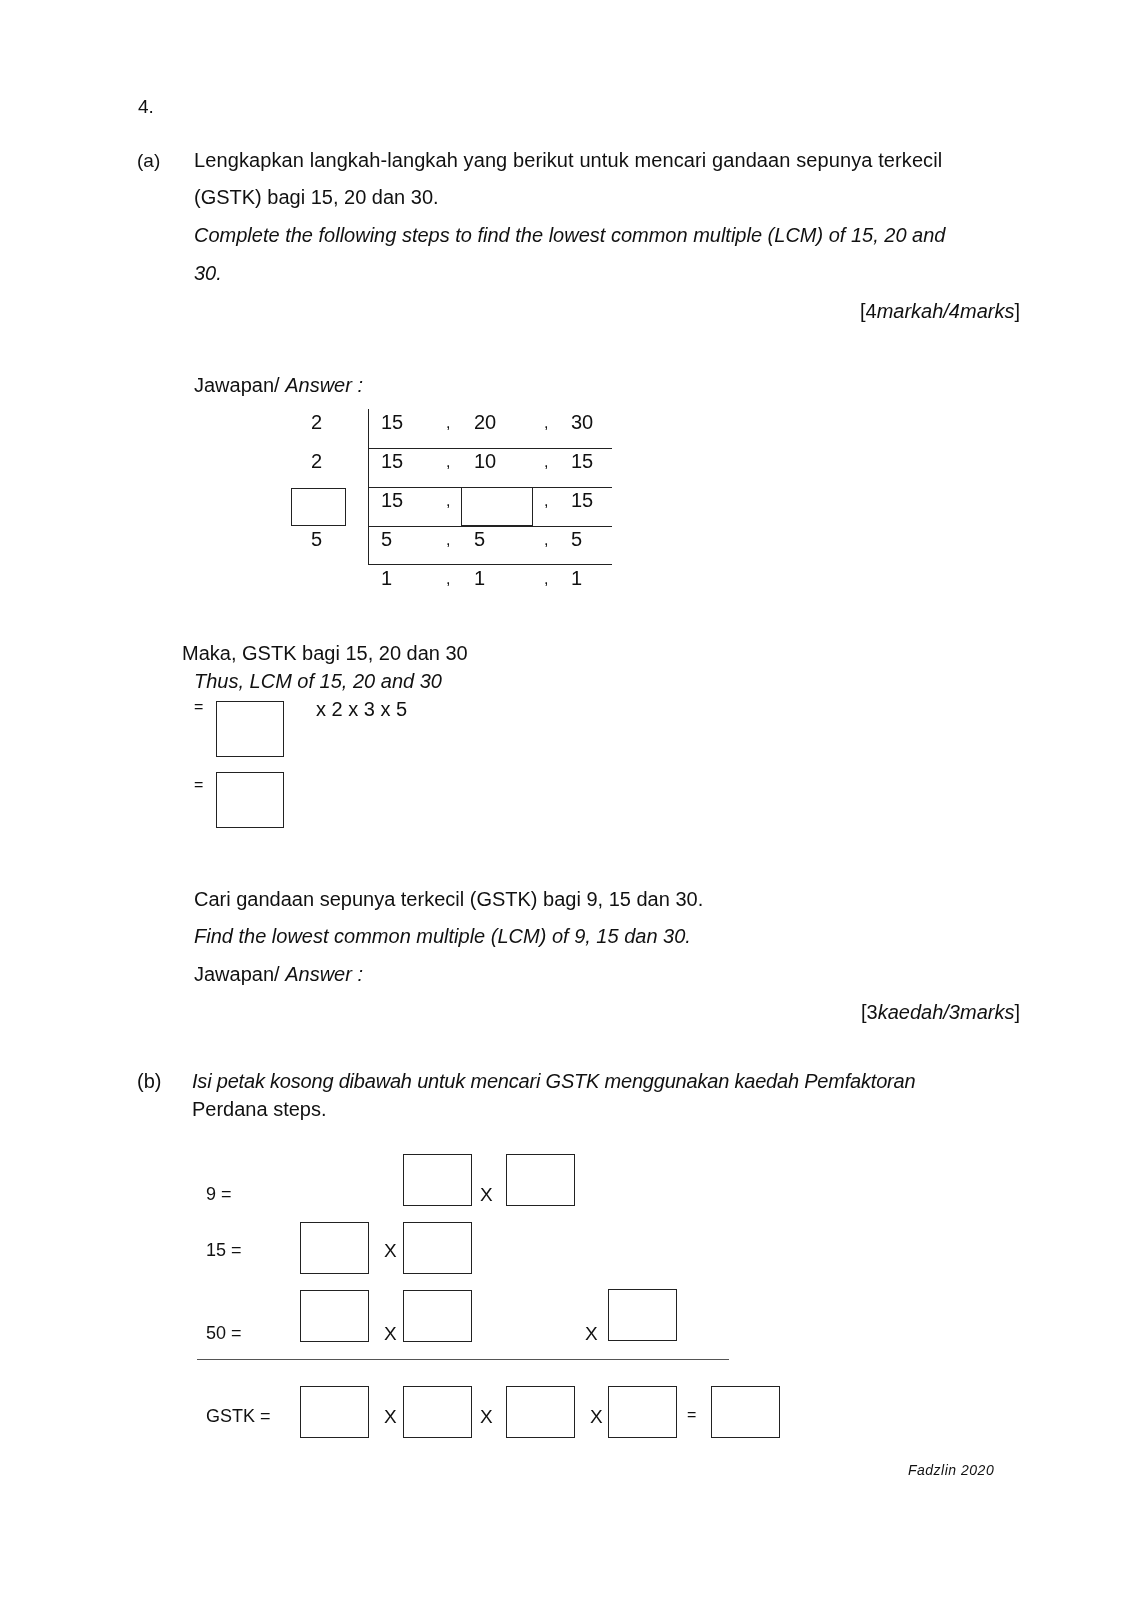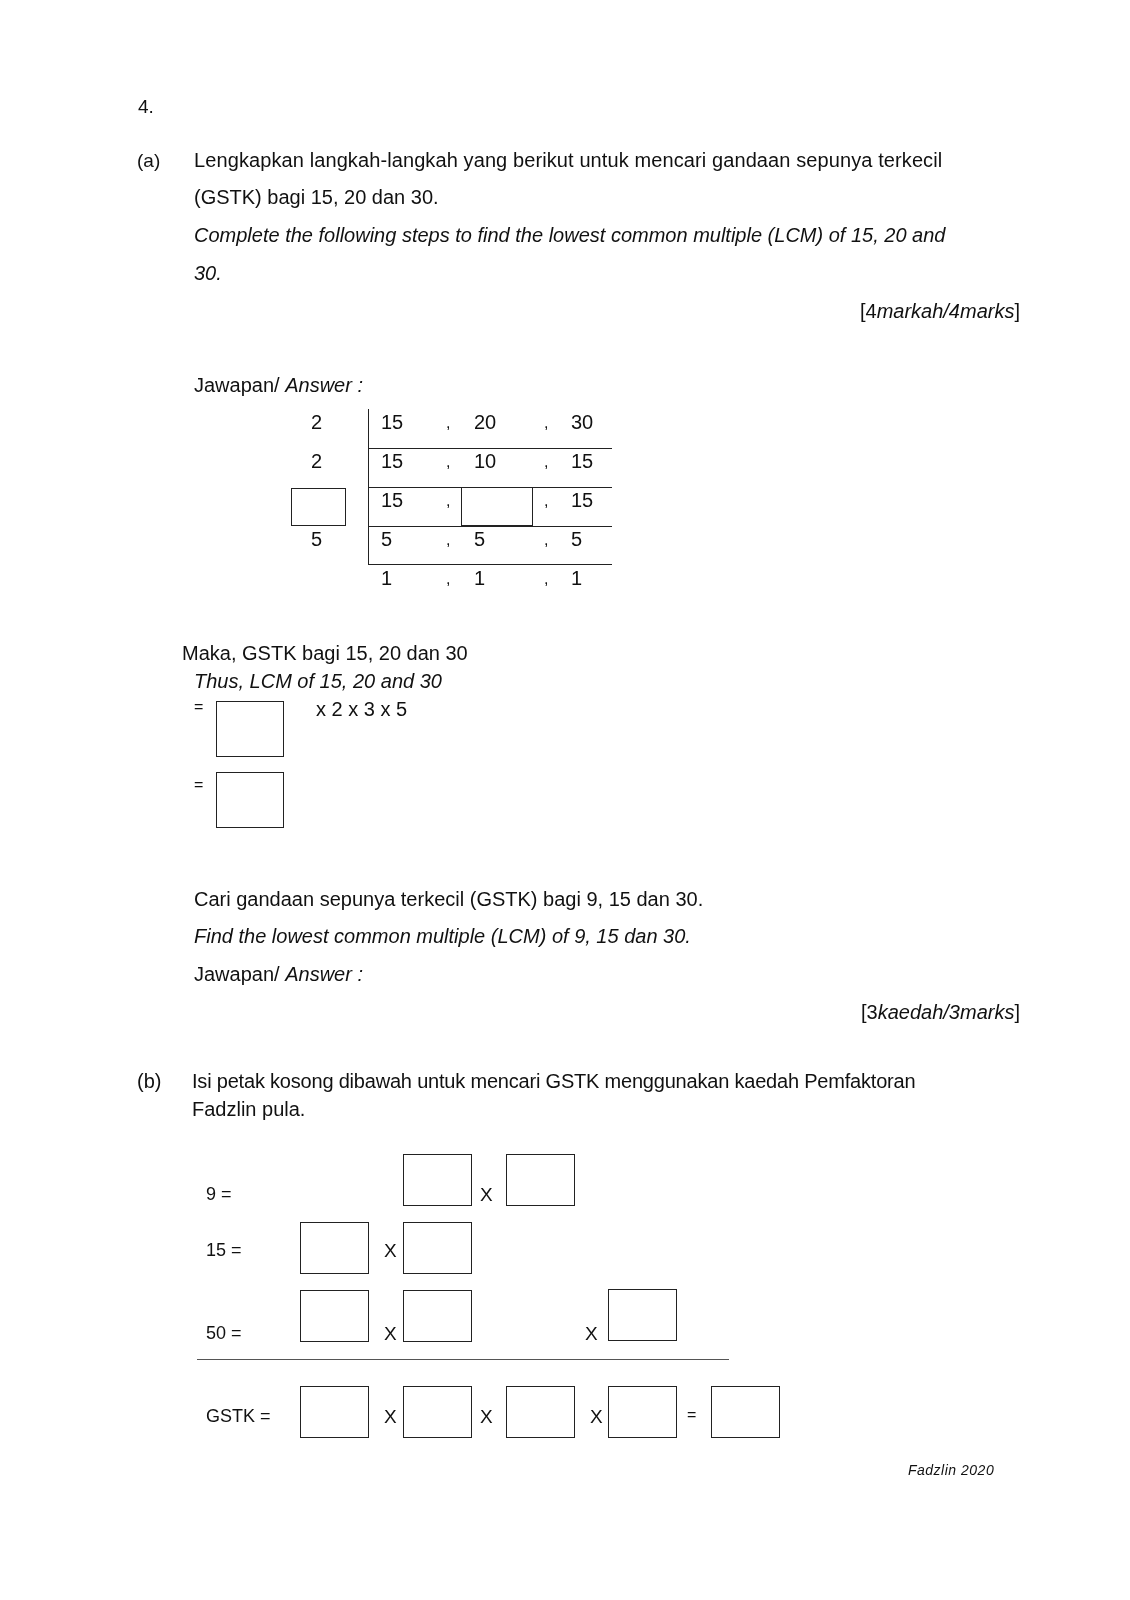--- a/index.html
+++ b/index.html
@@ -96,22 +96,22 @@
 <div class="abs arial fs20" style="left:194px; top:888px;">Cari gandaan sepunya terkecil (GSTK) bagi 9, 15 dan 30.</div>
 <div class="abs arial fs20 it" style="left:194px; top:925px;">Find the lowest common multiple (LCM) of 9, 15 dan 30.</div>
 <div class="abs arial fs20" style="left:194px; top:963px;">
   <span>Jawapan/ </span><span class="it">Answer :</span>
 </div>
 <div class="abs arial fs20" style="right:110px; top:1001px;">
   <span>[3</span><span class="it">kaedah/3marks</span><span>]</span>
 </div>
 
 <div class="abs calibri fs20" style="left:137px; top:1070px;">(b)</div>
-<div class="abs calibri fs20" style="left:192px; top:1070px; letter-spacing:-0.2px;">Isi petak kosong dibawah untuk mencari GSTK menggunakan kaedah Pemfaktoran</div>
-<div class="abs calibri fs20" style="left:192px; top:1098px;">Fadzlin pula.</div>
+<div class="abs calibri fs20" style="left:192px; top:1070px; letter-spacing:-0.2px;font-style:italic;">Isi petak kosong dibawah untuk mencari GSTK menggunakan kaedah Pemfaktoran</div>
+<div class="abs calibri fs20" style="left:192px; top:1098px;">Perdana steps.</div>
 
 <div>
   <div class="abs calibri fs18" style="left:206px; top:1184px;">9 =</div>
   <div class="box" style="left:403px; top:1154px; width:69px; height:52px;"></div>
   <div class="xop" style="left:480px; top:1184px;">X</div>
   <div class="box" style="left:506px; top:1154px; width:69px; height:52px;"></div>
 </div>
 
 <div>
   <div class="abs calibri fs18" style="left:206px; top:1240px;">15 =</div>

